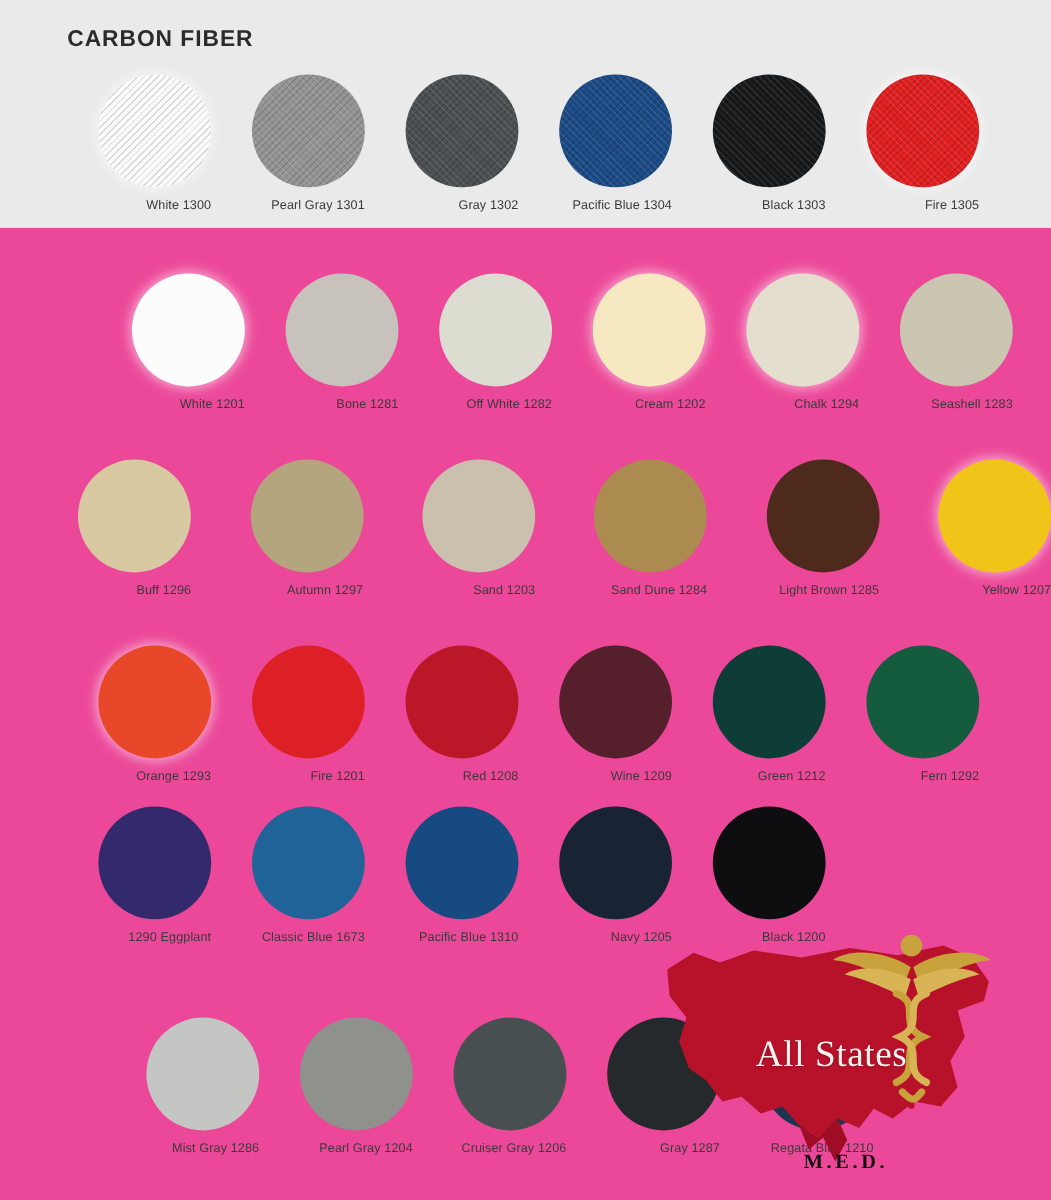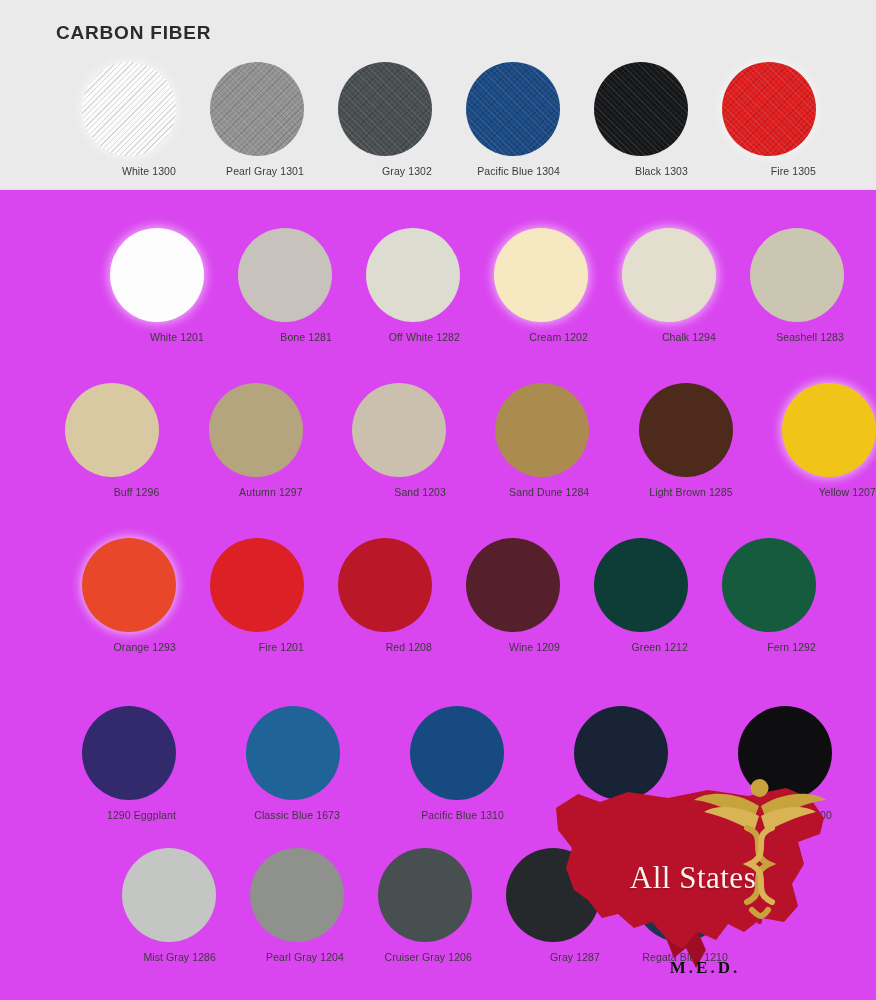--- a/index.html
+++ b/index.html
@@ -7,21 +7,21 @@
   html, body {
     margin: 0; padding: 0;
     width: 876px; height: 1000px;
     background: #f2f2f2;
     font-family: "Liberation Sans", sans-serif;
     overflow: hidden;
   }
   #page {
     position: relative;
     width: 876px; height: 1000px;
-    background: #d946ef;
+    background: #ec4899;
     overflow: hidden;
   }
 
   
   .header-band {
     position: absolute;
     left: 0; top: 0;
     width: 876px; height: 190px;
     background: #ebeaea;
     border-bottom: 1px solid #e0dfdf;
@@ -219,21 +219,21 @@
       </div>
       <div class="cell">
         <div class="swatch" style="background: rgb(13, 61, 54);"></div>
         <div class="swatch-label">Green 1212</div>
       </div>
       <div class="cell">
         <div class="swatch" style="background: rgb(21, 92, 63);"></div>
         <div class="swatch-label">Fern 1292</div>
       </div>
     </div>
-  <div class="row" id="row4" style="top:706px;gap:36px;">
+  <div class="row" id="row4" style="top:672px;">
       <div class="cell">
         <div class="swatch" style="background: rgb(51, 42, 110);"></div>
         <div class="swatch-label">1290 Eggplant</div>
       </div>
       <div class="cell">
         <div class="swatch" style="background: rgb(31, 99, 152);"></div>
         <div class="swatch-label">Classic Blue 1673</div>
       </div>
       <div class="cell">
         <div class="swatch" style="background: rgb(23, 74, 128);"></div>

